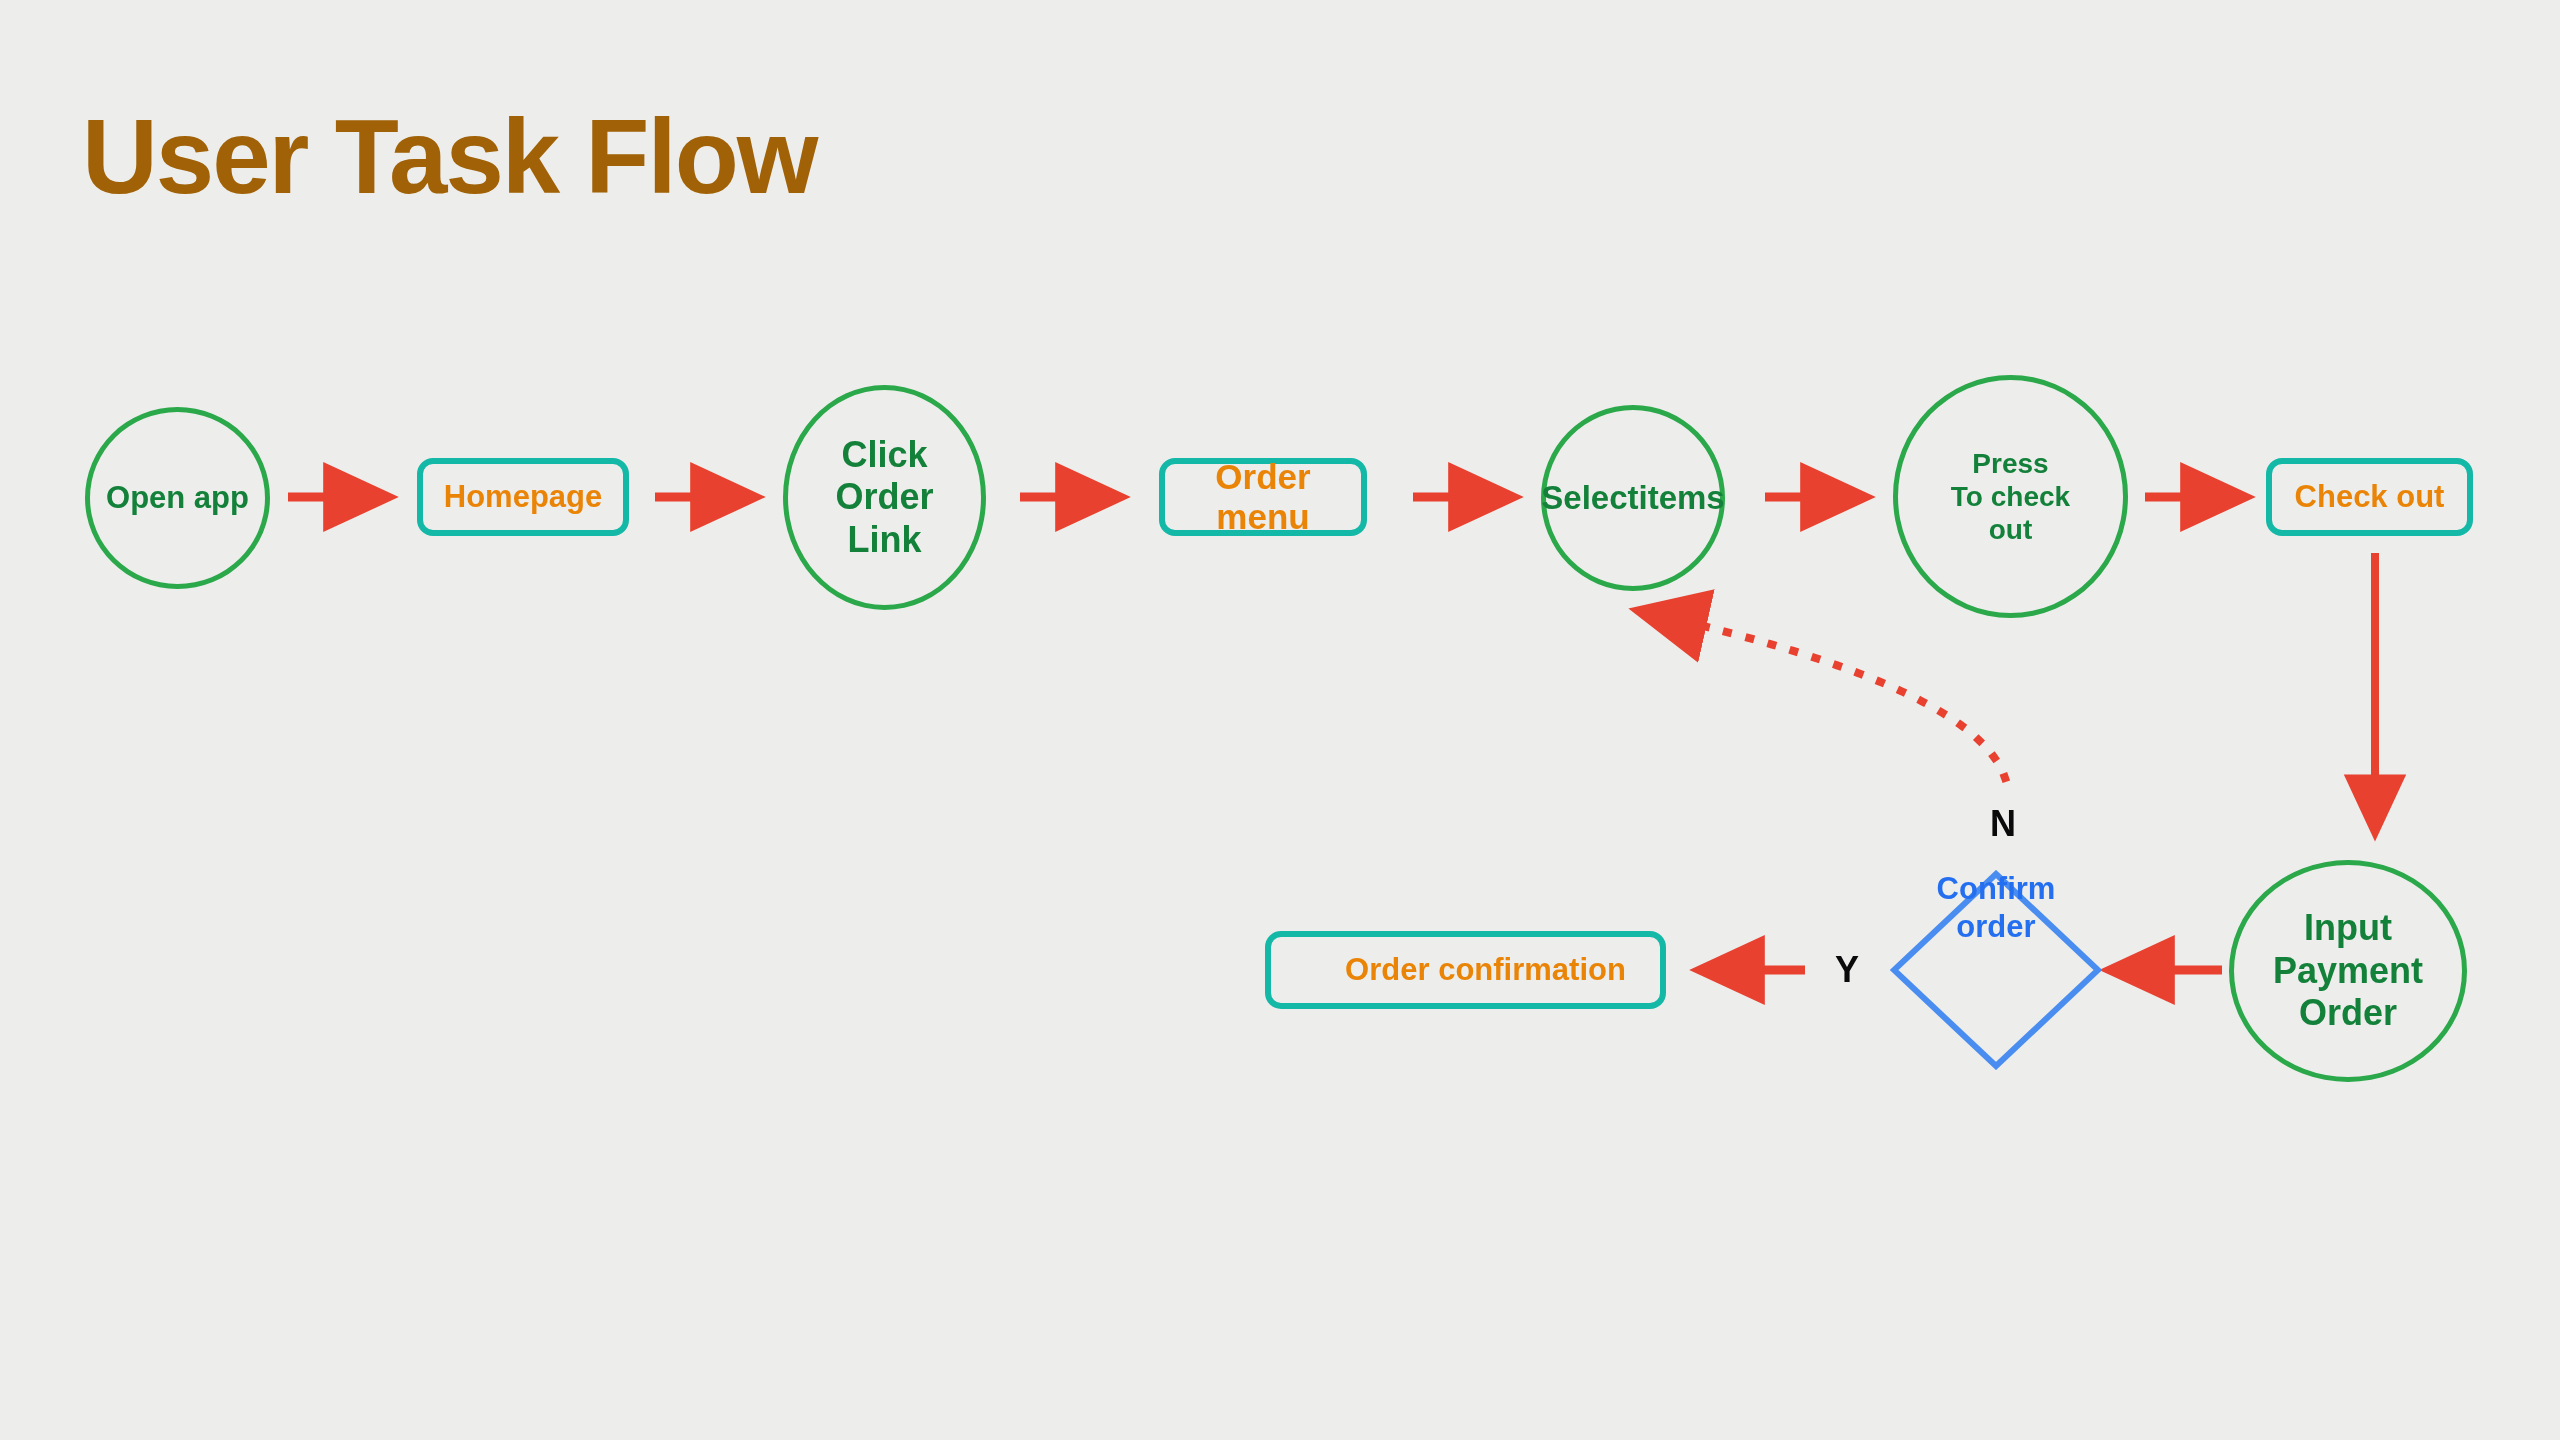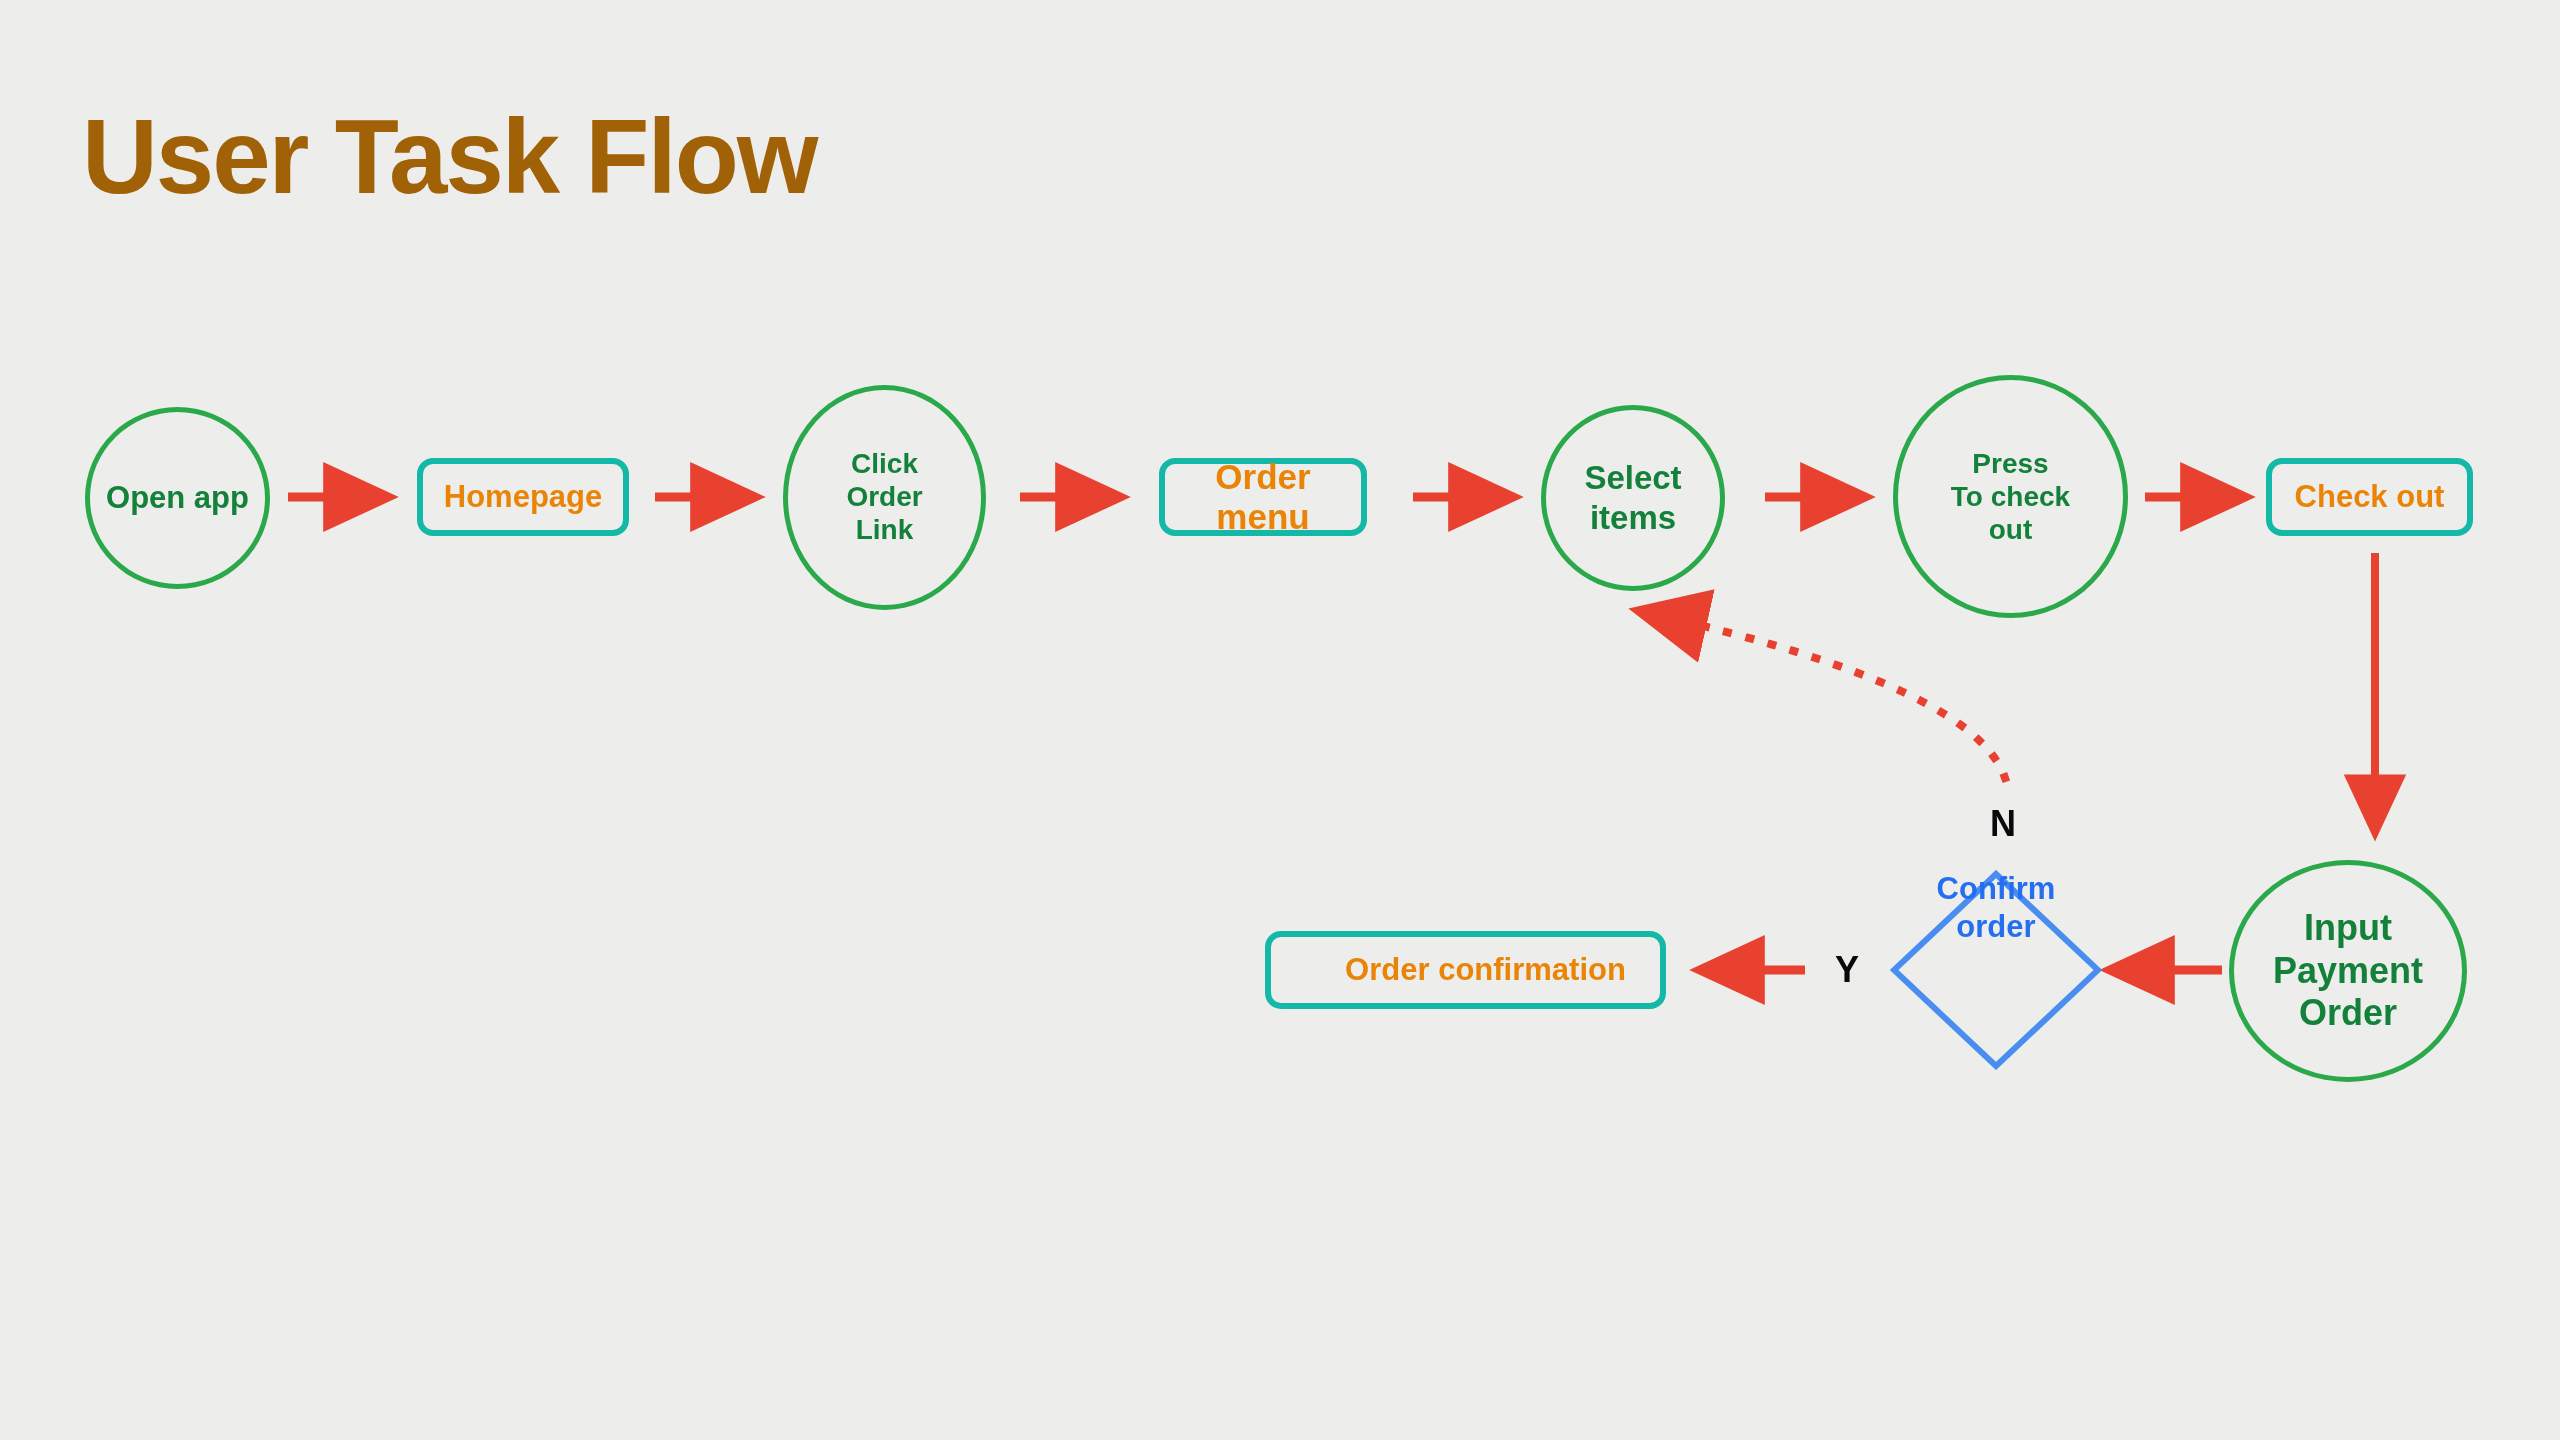--- a/index.html
+++ b/index.html
@@ -122,31 +122,31 @@
   </svg>
 
   <div class="node node-ellipse" style="left:85px; top:407px; width:185px; height:182px; font-size:31px;">
     <span class="node-label">Open app</span>
   </div>
 
   <div class="node node-rect" style="left:417px; top:458px; width:212px; height:78px; font-size:31px;">
     <span class="node-label">Homepage</span>
   </div>
 
-  <div class="node node-ellipse" style="left:783px; top:385px; width:203px; height:225px; font-size:28px; line-height:1.17; flex-direction:column;">
+  <div class="node node-ellipse" style="left:783px; top:385px; width:203px; height:225px; font-size:36px; line-height:1.17; flex-direction:column;">
     <span class="node-label">Click</span>
     <span class="node-label">Order</span>
     <span class="node-label">Link</span>
   </div>
 
   <div class="node node-rect" style="left:1159px; top:458px; width:208px; height:78px; font-size:35px;">
     <span class="node-label">Order menu</span>
   </div>
 
-  <div class="node node-ellipse" style="left:1541px; top:405px; width:184px; height:186px; font-size:33px; line-height:1.2; flex-direction:column;">
+  <div class="node node-ellipse" style="left:1541px; top:405px; width:184px; height:186px; font-size:33px; line-height:1.2; flex-direction:row;">
     <span class="node-label">Select</span>
     <span class="node-label">items</span>
   </div>
 
   <div class="node node-ellipse" style="left:1893px; top:375px; width:235px; height:243px; font-size:28px; line-height:1.18; flex-direction:column;">
     <span class="node-label">Press</span>
     <span class="node-label">To check</span>
     <span class="node-label">out</span>
   </div>
 

